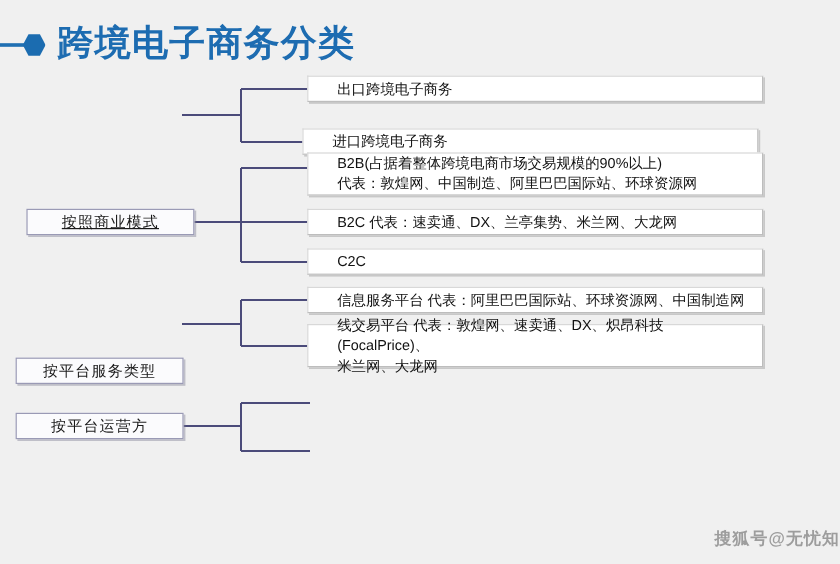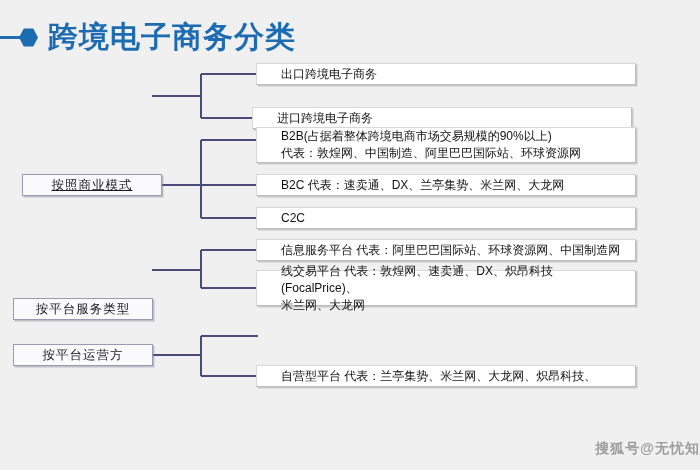--- a/index.html
+++ b/index.html
@@ -194,19 +194,16 @@
               米兰网、大龙网</span>
   </div>
 
   <div class="item-box" style="left:256px; top:239px; width:380px; height:22px;">
     <span class="txt">信息服务平台 代表：阿里巴巴国际站、环球资源网、中国制造网</span>
   </div>
 
   <div class="cat-box" style="left:13px; top:344px; width:140px; height:22px;">按平台运营方</div>
 
 
-  <div class="item-box" style="left:256px; top:365px; width:380px; height:22px;">
-    <span class="txt">自营型平台    代表：兰亭集势、米兰网、大龙网、炽昂科技、</span>
-  </div>
 
   <div class="watermark">搜狐号@无忧知</div>
 
 </div>
 
 </body></html>

